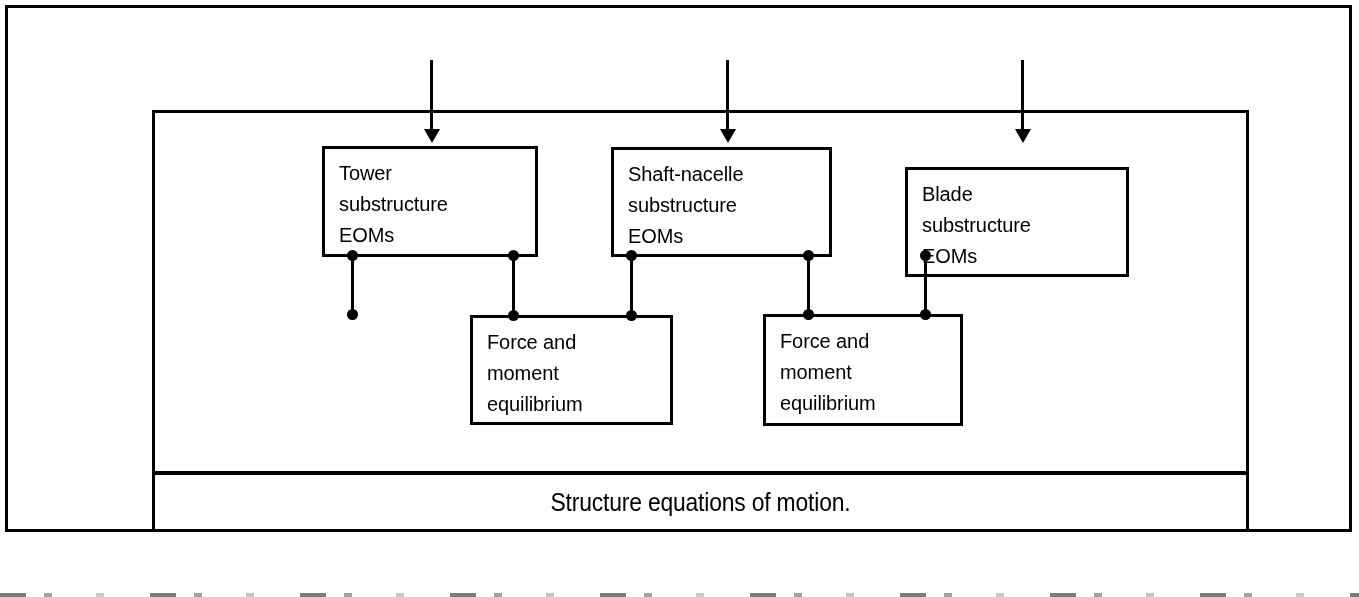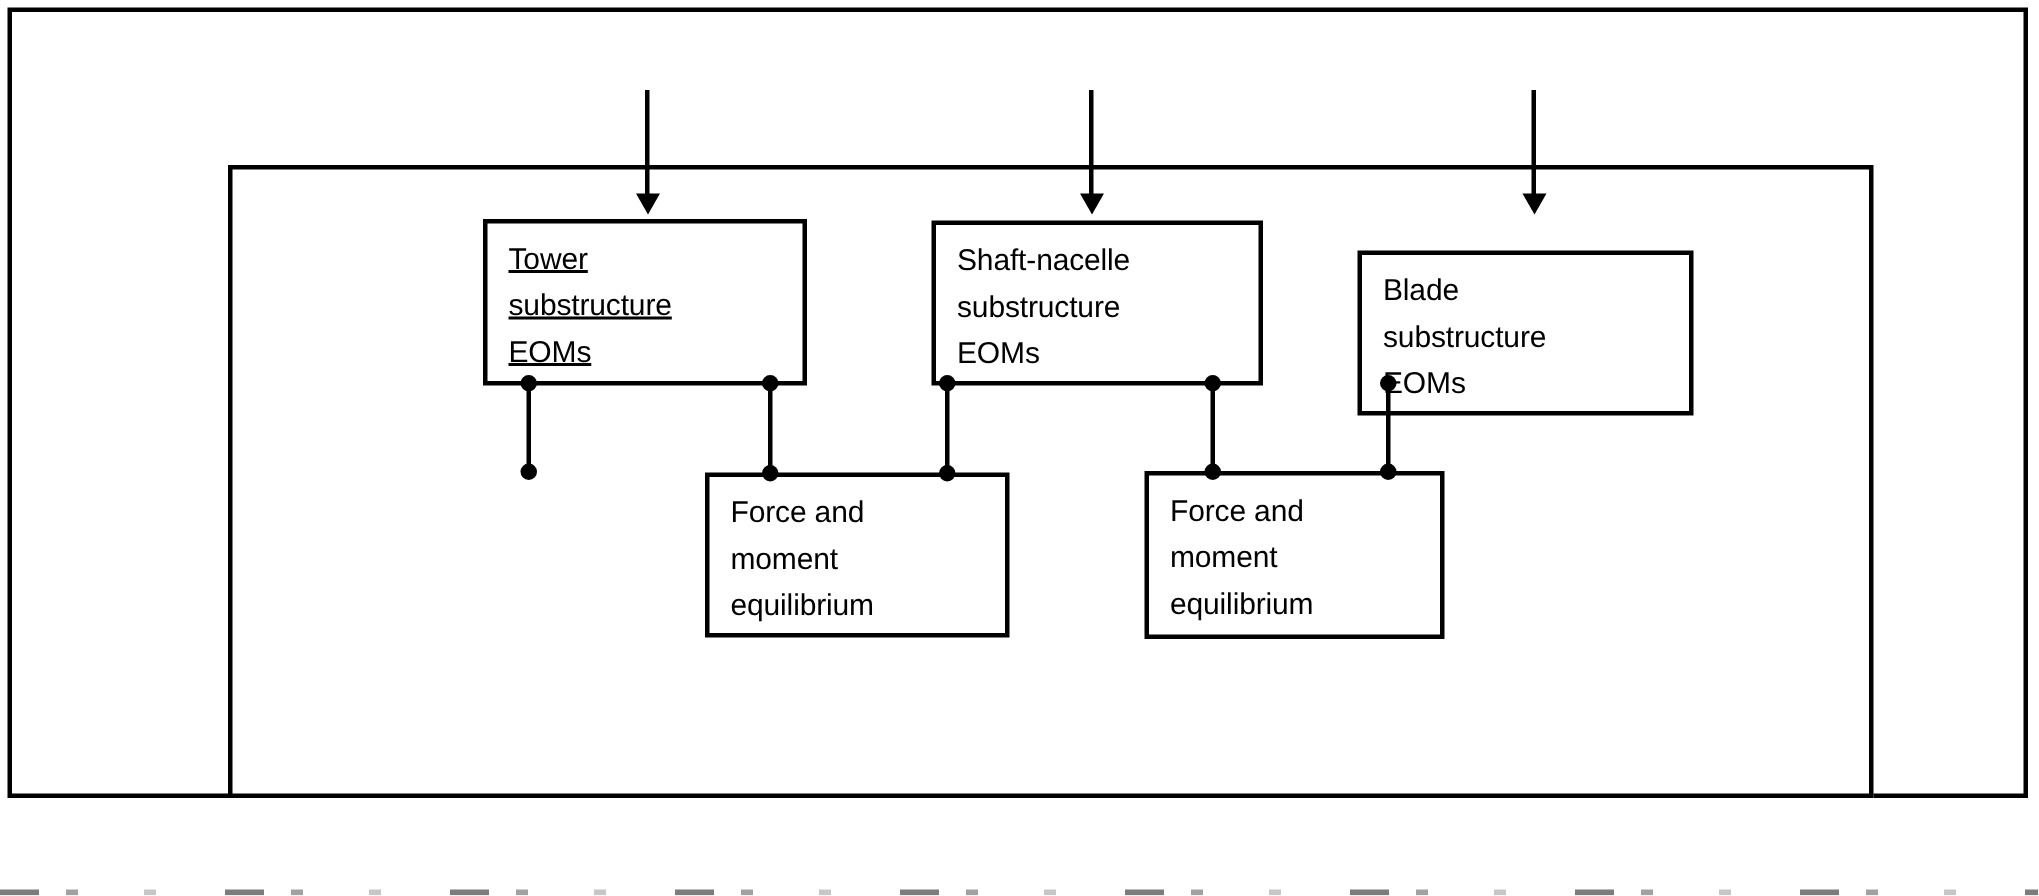--- a/index.html
+++ b/index.html
@@ -139,25 +139,25 @@
 <div id="page">
 
   <div class="outer-frame"></div>
 
   <div class="inner-frame"></div>
 
   <div class="arrow" style="left:430px; top:60px; height:70px;"></div>
   <div class="arrow" style="left:726px; top:60px; height:70px;"></div>
   <div class="arrow" style="left:1021px; top:60px; height:70px;"></div>
 
-  <div class="node" style="left:322px; top:146px; width:216px; height:111px;text-decoration:underline;">Tower
+  <div class="node" style="left:322px; top:146px; width:216px; height:111px;">Tower
 substructure
 EOMs</div>
 
-  <div class="node" style="left:611px; top:147px; width:221px; height:110px;margin-left:10px;">Shaft-nacelle
+  <div class="node" style="left:611px; top:147px; width:221px; height:110px;">Shaft-nacelle
 substructure
 EOMs</div>
 
   <div class="node" style="left:905px; top:147px; width:224px; height:110px;margin-top:20px;">Blade
 substructure
 EOMs</div>
 
 
   <div class="node" style="left:470px; top:315px; width:203px; height:110px;">Force and
 moment
@@ -180,16 +180,19 @@
   <div class="dot" style="left:626px; top:310px;"></div>
 
   <div class="vline" style="left:807px; top:255px; height:62px;"></div>
   <div class="dot" style="left:803px; top:250px;"></div>
   <div class="dot" style="left:803px; top:309px;"></div>
 
   <div class="vline" style="left:924px; top:255px; height:62px;"></div>
   <div class="dot" style="left:920px; top:250px;"></div>
   <div class="dot" style="left:920px; top:309px;"></div>
 
+  <div class="caption-band">
+    <span class="caption-text">Structure equations of motion.</span>
+  </div>
 
   <div class="scan-artifact"></div>
 
 </div>
 
 </body></html>

